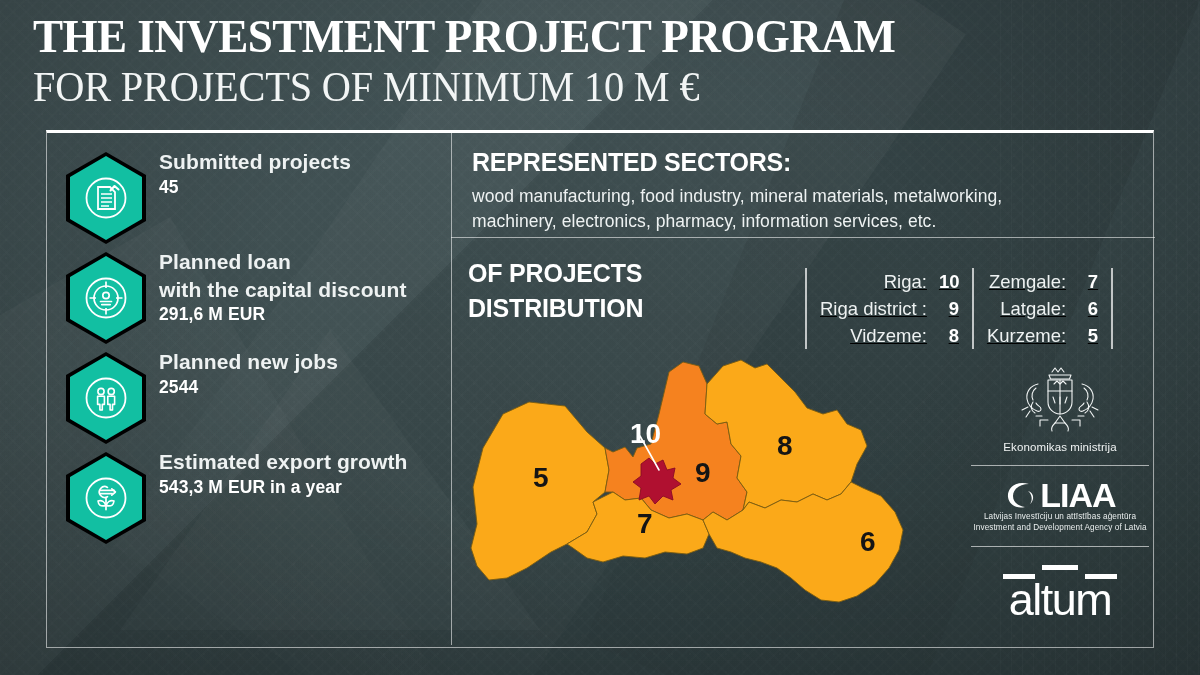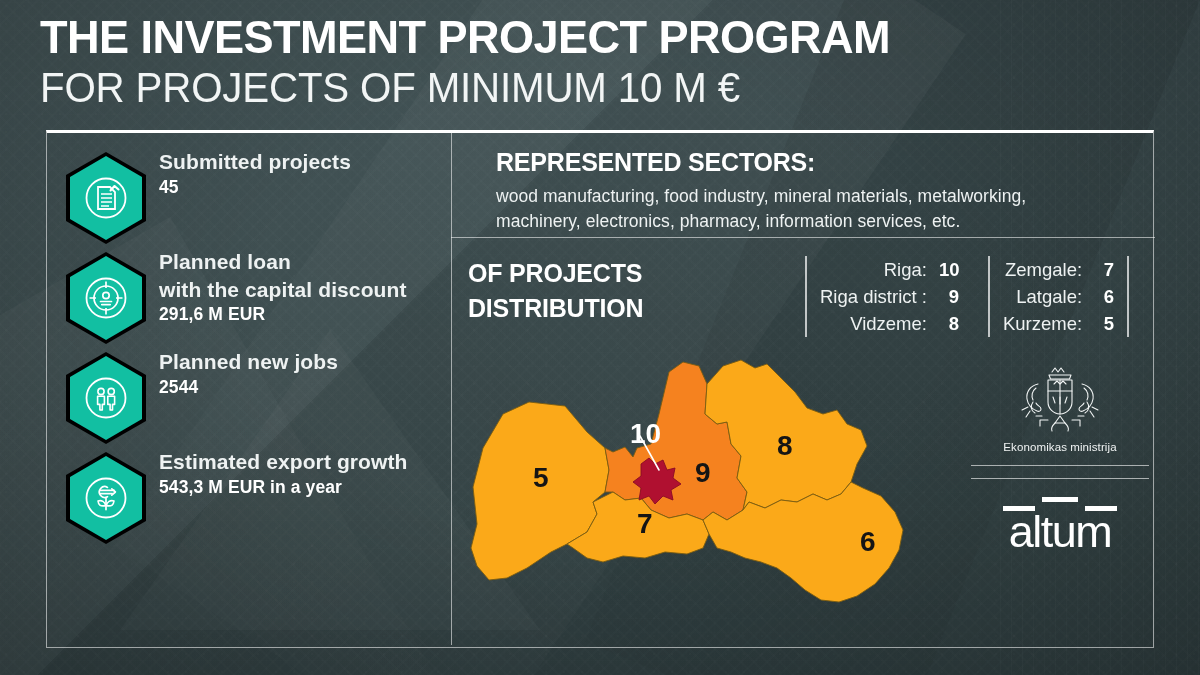--- a/index.html
+++ b/index.html
@@ -48,21 +48,21 @@
   }
   #bg-band-right{
     right:0; top:0; width:200px; height:675px;
     background:repeating-linear-gradient(90deg, rgba(255,255,255,.035) 0 1px, transparent 1px 11px);
     opacity:.6;
   }
   #bg-vign{ position:absolute; inset:0;
     background:radial-gradient(ellipse at 50% 45%, rgba(0,0,0,0) 40%, rgba(0,0,0,.22) 100%); }
 
   
-  #header{ position:absolute; left:40px; top:12px; width:1100px; }
+  #header{ position:absolute; left:33px; top:12px; width:1100px;font-family:Liberation Serif, serif; }
   #title-main{
     font-size:47px; font-weight:bold; color:#ffffff; letter-spacing:-.6px;
     line-height:1.06; white-space:nowrap;
     transform:scaleX(.96); transform-origin:left center;
   }
   #title-sub{
     font-size:42px; font-weight:300; color:#f2f5f5; letter-spacing:-.2px;
     line-height:1.12; white-space:nowrap; margin-top:2px;
     transform:scaleX(.96); transform-origin:left center;
   }
@@ -95,41 +95,41 @@
   }
   .hex-in svg{ display:block; }
   .stat-text{ position:absolute; left:104px; top:0; width:290px; }
   .stat-label{
     font-size:21px; font-weight:700; color:#eef2f2; line-height:1.32;
     letter-spacing:.1px;
   }
   .stat-value{ font-size:17.5px; font-weight:bold; color:#ffffff; line-height:1.35; letter-spacing:.1px; }
 
   
-  #sectors{ position:absolute; left:496px; top:148px; width:660px; }
+  #sectors{ position:absolute; left:472px; top:148px; width:660px; }
   #sectors-title{ font-size:25px; font-weight:bold; color:#ffffff; letter-spacing:-.2px; }
   #sectors-body{
     font-size:17.5px; font-weight:300; color:#eef2f2; line-height:1.45; margin-top:7px;
     letter-spacing:.05px;
   }
   #sectors-rule{
     position:absolute; left:451px; top:237px; width:704px; height:1px;
     background:rgba(255,255,255,.55);
   }
 
   
   #dist-title{
     position:absolute; left:468px; top:256px; width:330px;
     font-size:25px; font-weight:bold; color:#ffffff; line-height:1.38; letter-spacing:-.2px;
   }
 
   
   #regions{
-    position:absolute; left:805px; top:256px;
-    display:flex; gap:16px;
+    position:absolute; left:805px; top:268px;
+    display:flex; gap:0;text-decoration:underline;
   }
   .region-col{
     display:flex; flex-direction:column; justify-content:center;
     padding:0 13px;
     border-left:2px solid rgba(255,255,255,.70);
   }
   .region-col:last-child{ border-right:2px solid rgba(255,255,255,.70); }
   .region-item{
     display:flex; align-items:baseline; justify-content:flex-end; gap:12px;
     line-height:1.46;
@@ -380,20 +380,31 @@
         <path d="M47 59 c-3 3 -4 6 -3 8 M57 59 c3 3 4 6 3 8"></path>
         <path d="M40 56 h-8 v6 M64 56 h8 v6"></path>
         <path d="M34 52 h-6 M76 52 h-6"></path>
       </g>
     </svg>
     <div id="em-name">Ekonomikas ministrija</div>
   </div>
 
   <div class="logo-rule"></div>
 
+  <div class="logo-block">
+    <div id="liaa-wrap">
+      <svg width="34" height="34" viewBox="0 0 34 34">
+        <path d="M25 6 C12 2 3 10 4 19 C5 27 13 31 21 29 C14 28 9 24 9 18 C9 11 16 6 25 6 Z" fill="#ffffff"></path>
+        <path d="M24 13 C28 16 29 22 26 26 C30 23 31 15 24 13 Z" fill="#ffffff"></path>
+      </svg>
+      <div id="liaa-text">LIAA</div>
+    </div>
+    <div class="liaa-sub">Latvijas Investīciju un attīstības aģentūra</div>
+    <div class="liaa-sub">Investment and Development Agency of Latvia</div>
+  </div>
 
   <div class="logo-rule"></div>
 
   <div class="logo-block" id="altum-wrap">
     <div id="altum-dashes">
       <i class="dash-a"></i>
       <i class="dash-b"></i>
       <i class="dash-c"></i>
     </div>
     <div id="altum-text">altum</div>

